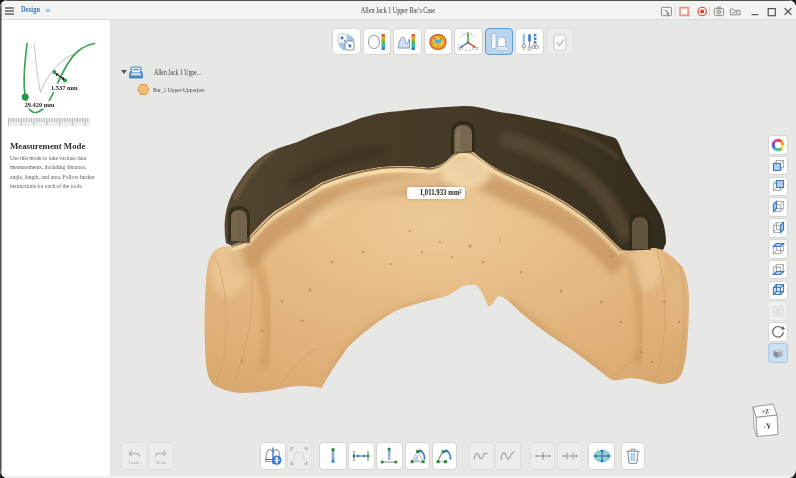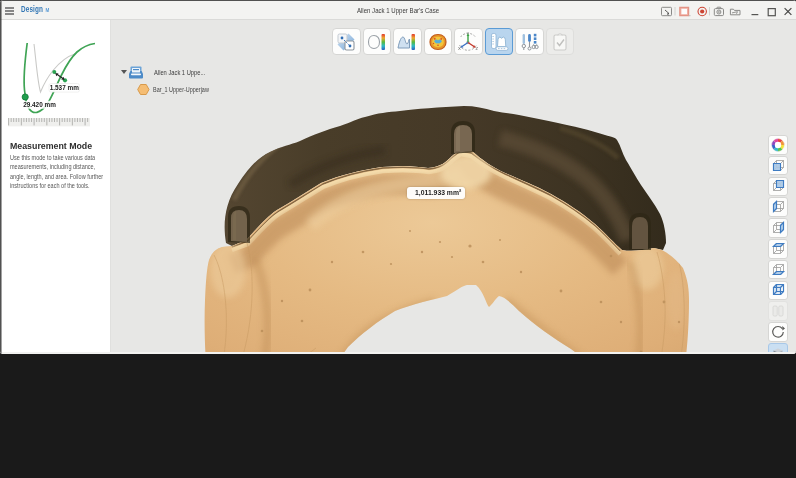--- a/index.html
+++ b/index.html
@@ -1,18 +1,18 @@
 <!DOCTYPE html>
 <html><head>
 <meta charset="utf-8">
 <style>
   html,body{margin:0;padding:0;background:#1a1a1a;}
   *{box-sizing:border-box;}
-  #win{position:relative;width:796px;height:354px;background:#e7e7e5;overflow:hidden;
-       border-radius:3px;font-family:Liberation Sans, sans-serif;}
+  #win{position:relative;width:796px;height:478px;background:#e7e7e5;overflow:hidden;
+       border-radius:8px;font-family:Liberation Serif, serif;}
   
   #titlebar{position:absolute;left:0;top:0;width:796px;height:20px;background:#f3f3f1;
             border-bottom:1px solid #dadad8;}
   #hamb div{position:absolute;left:5px;width:9px;height:1.5px;background:#868686;}
   #designlbl{position:absolute;left:21px;top:4px;font-size:8.6px;font-weight:bold;color:#3377b5;letter-spacing:.2px;}
   #wintitle{position:absolute;left:0;width:796px;text-align:center;font-size:7.6px;color:#3a3a3a;top:6px;transform:scaleX(0.8);}
   
   #leftpanel{position:absolute;left:0;top:20px;width:111px;height:458px;background:#ffffff;border-right:1px solid #e0e0de;}
   #mmhead{position:absolute;left:10px;top:120.5px;font-size:8.8px;font-weight:bold;color:#2e2e2e;}
   #mmtext{position:absolute;left:10px;top:134px;font-size:7.1px;color:#585858;line-height:9.3px;white-space:nowrap;transform:scaleX(0.78);transform-origin:0 0;}

